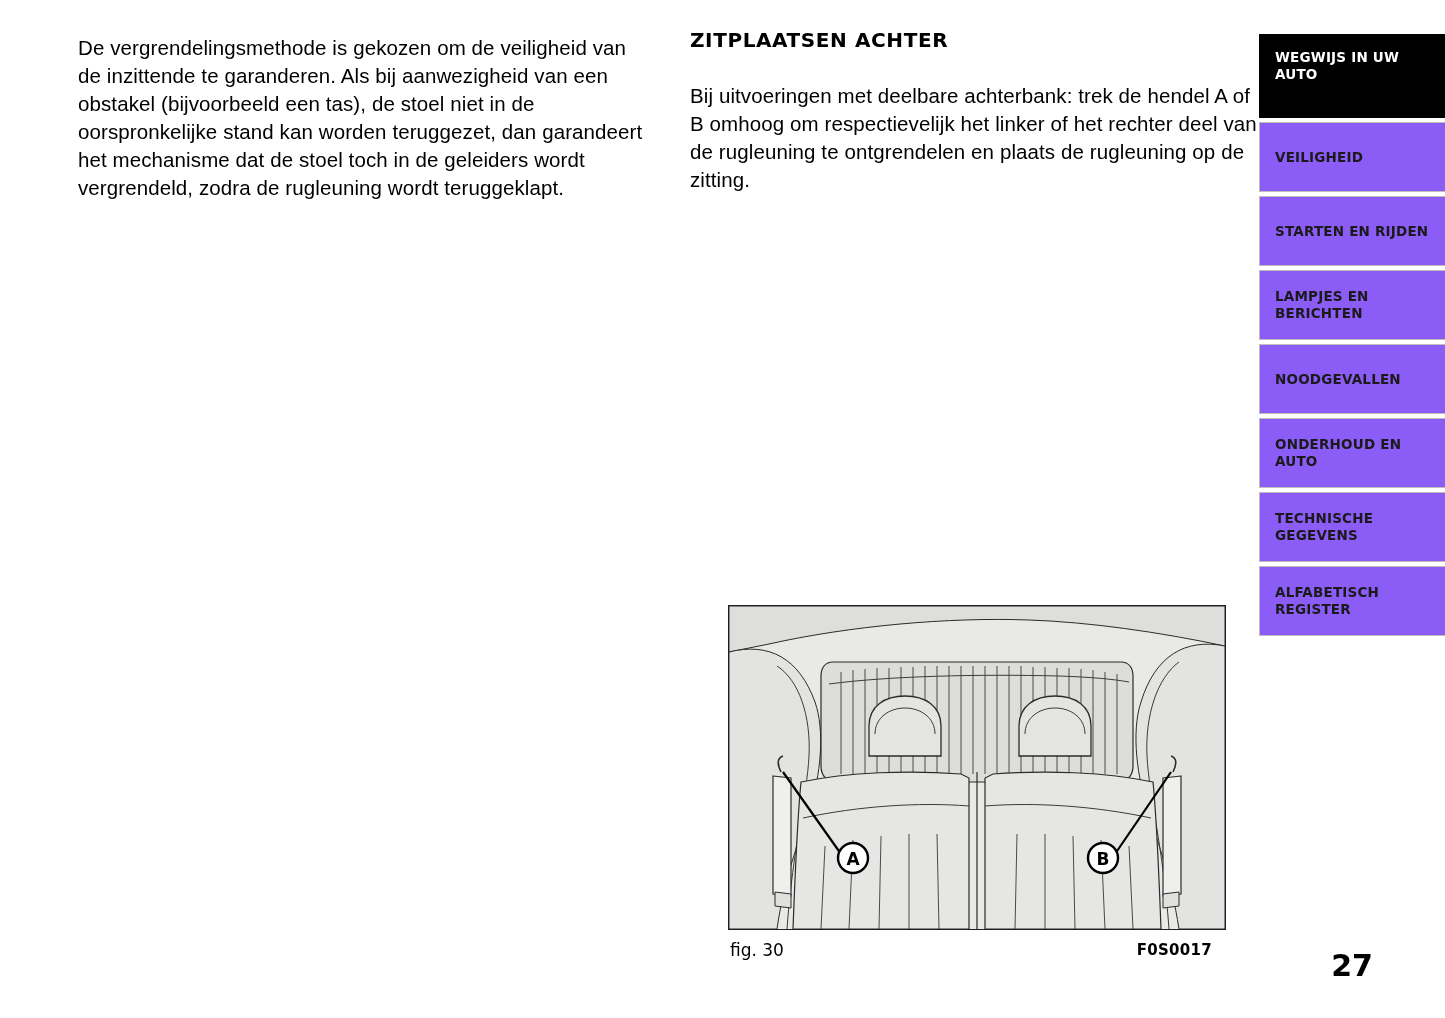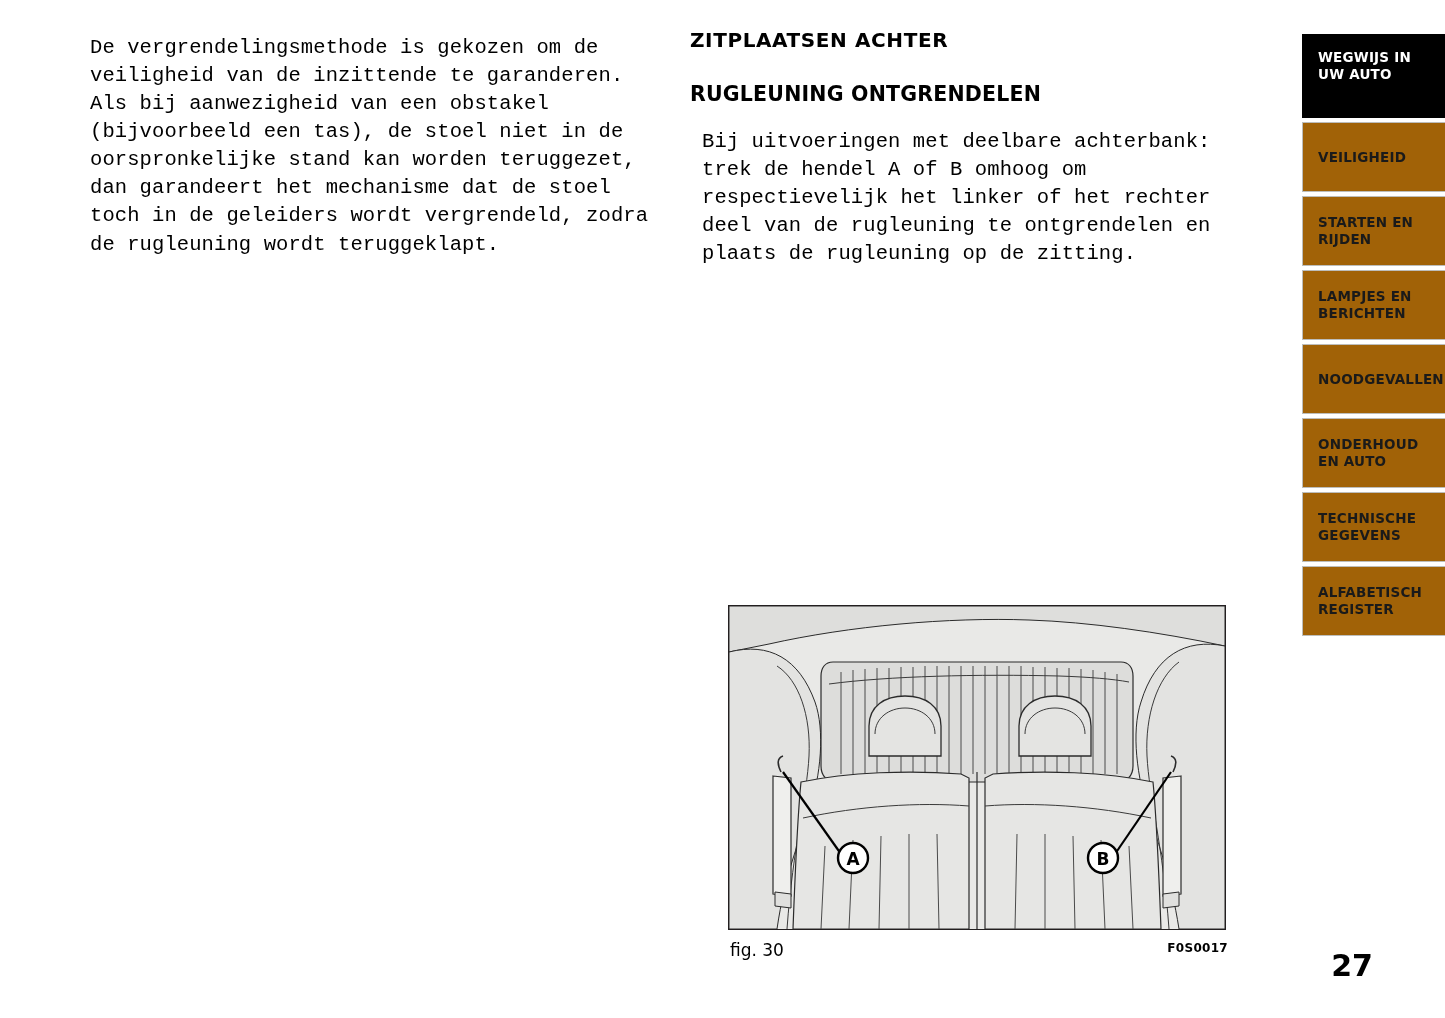--- a/index.html
+++ b/index.html
@@ -24,22 +24,22 @@
   .col-left {
     position: absolute;
     left: 78px;
     top: 34px;
     width: 575px;
   }
   .body-text {
     font-size: 20.5px;
     line-height: 1.37;
     letter-spacing: 0.1px;
-    margin: 0 0 16px 12px;
-    font-family: Liberation Mono, monospace;
+    margin: 0 0 16px 0;
+    font-family: Liberation Sans, sans-serif;
   }
 
   
   .col-right {
     position: absolute;
     left: 690px;
     top: 28px;
     width: 570px;
   }
   h1.sec-title {
@@ -80,49 +80,49 @@
   }
   .fig-label {
     position: absolute;
     left: 2px;
     top: 4px;
     font-size: 17px;
     font-family: "DejaVu Sans", sans-serif;
   }
   .fig-code {
     position: absolute;
-    right: 0;
+    right: 16px;
     top: 5px;
-    font-size: 12px;
+    font-size: 15px;
     font-weight: bold;
     letter-spacing: 0.3px;
     font-family: "DejaVu Sans", sans-serif;
   }
 
   
   .rail {
     position: absolute;
     right: 0;
     top: 34px;
-    width: 143px;
+    width: 186px;
   }
   .tab {
     position: relative;
     box-sizing: border-box;
     margin-bottom: 4px;
     padding: 12px 14px 12px 15px;
     min-height: 70px;
     display: flex;
     align-items: center;
     font-size: 13.5px;
     line-height: 1.25;
     letter-spacing: 0.2px;
     font-weight: bold;
     font-family: "DejaVu Sans", sans-serif;
-    background: #a16207;
+    background: #8b5cf6;
     border: 1px solid #bdbdbb;
     border-right: none;
     color: #1a1a1a;
   }
   .tab.active {
     background: #000000;
     color: #ffffff;
     border-color: #000000;
     min-height: 84px;
     align-items: flex-start;
@@ -143,21 +143,20 @@
 <body>
 
 <div class="page">
 
   <div class="col-left">
     <p class="body-text">De vergrendelingsmethode is gekozen om de veiligheid van de inzittende te garanderen. Als bij aanwezigheid van een obstakel (bijvoorbeeld een tas), de stoel niet in de oorspronkelijke stand kan worden teruggezet, dan garandeert het mechanisme dat de stoel toch in de geleiders wordt vergrendeld, zodra de rugleuning wordt teruggeklapt.</p>
   </div>
 
   <div class="col-right">
     <h1 class="sec-title">ZITPLAATSEN ACHTER</h1>
-    <h2 class="sub-title">RUGLEUNING ONTGRENDELEN</h2>
     <p class="body-text">Bij uitvoeringen met deelbare achterbank: trek de hendel A of B omhoog om respectievelijk het linker of het rechter deel van de rugleuning te ontgrendelen en plaats de rugleuning op de zitting.</p>
   </div>
 
   <div class="figure-wrap">
     <div class="figure-box">
       <svg width="496" height="323" viewBox="0 0 496 323" xmlns="http://www.w3.org/2000/svg">
         <rect x="0" y="0" width="496" height="323" fill="#e9e9e7"></rect>
 
         <path d="M0 0 L496 0 L496 40 C430 26 360 16 300 14 C220 11 120 20 40 38 L0 46 Z" fill="#dededc" stroke="#2b2b2b" stroke-width="1"></path>
 

